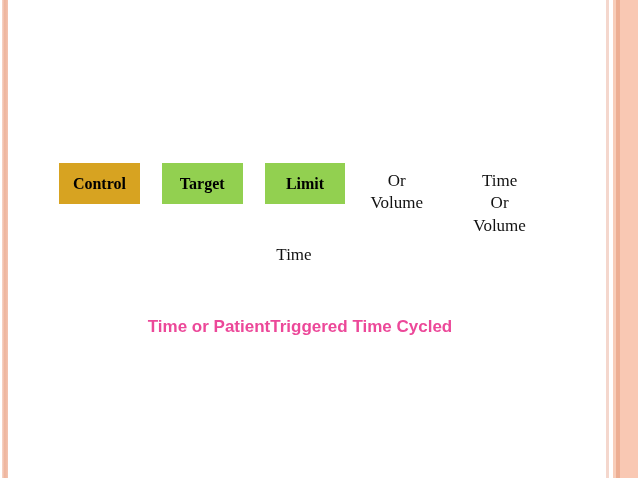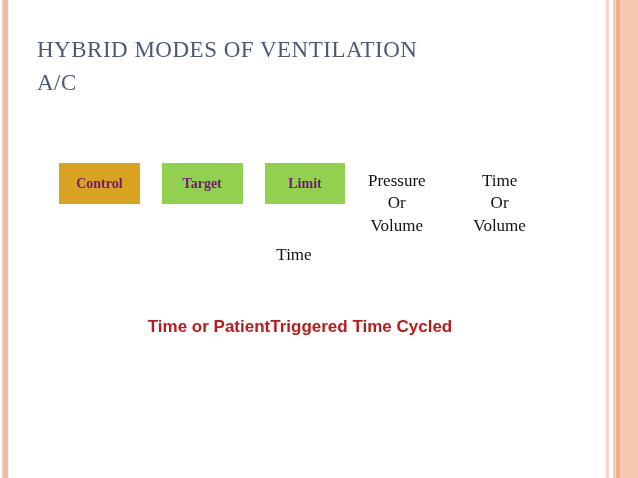--- a/index.html
+++ b/index.html
@@ -52,22 +52,22 @@
     width: 514px;
     display: grid;
     grid-template-columns: repeat(5, 1fr);
   }
   .th {
     height: 41px;
     display: flex;
     align-items: center;
     justify-content: center;
     font-weight: bold;
-    font-size: 14px;
-    color: #701a75;
+    font-size: 16px;
+    color: #000000;
     background: #92d050;
     margin-left: 22px;
   }
   .th.control {
     background: #d7a321;
   }
   .td {
     padding-top: 7px;
     text-align: center;
     font-size: 17px;
@@ -79,46 +79,41 @@
   .caption {
     position: absolute;
     left: 140px;
     top: 316px;
     width: 320px;
     text-align: center;
     font-family: "Liberation Sans", "DejaVu Sans", sans-serif;
     font-weight: bold;
     font-size: 17px;
     line-height: 1.25;
-    color: #b91c1c;
+    color: #ec4899;
   }
 </style>
 </head>
 <body>
 
 <div class="slide">
 
   <div class="bar bar-left"></div>
   <div class="bar bar-r1"></div>
   <div class="bar bar-r2"></div>
   <div class="bar bar-r3"></div>
   <div class="bar bar-r4"></div>
 
-  <div class="title">
-    <div>HYBRID MODES OF VENTILATION</div>
-    <div>A/C</div>
-  </div>
 
   <div class="vent-table">
     <div class="th control">Control</div>
     <div class="th">Target</div>
     <div class="th">Limit</div>
 
     <div class="td">
-      <div>Pressure</div>
       <div>Or</div>
       <div>Volume</div>
     </div>
     <div class="td">
       <div>Time</div>
       <div>Or</div>
       <div>Volume</div>
     </div>
     <div class="td"></div>
     <div class="td"></div>

